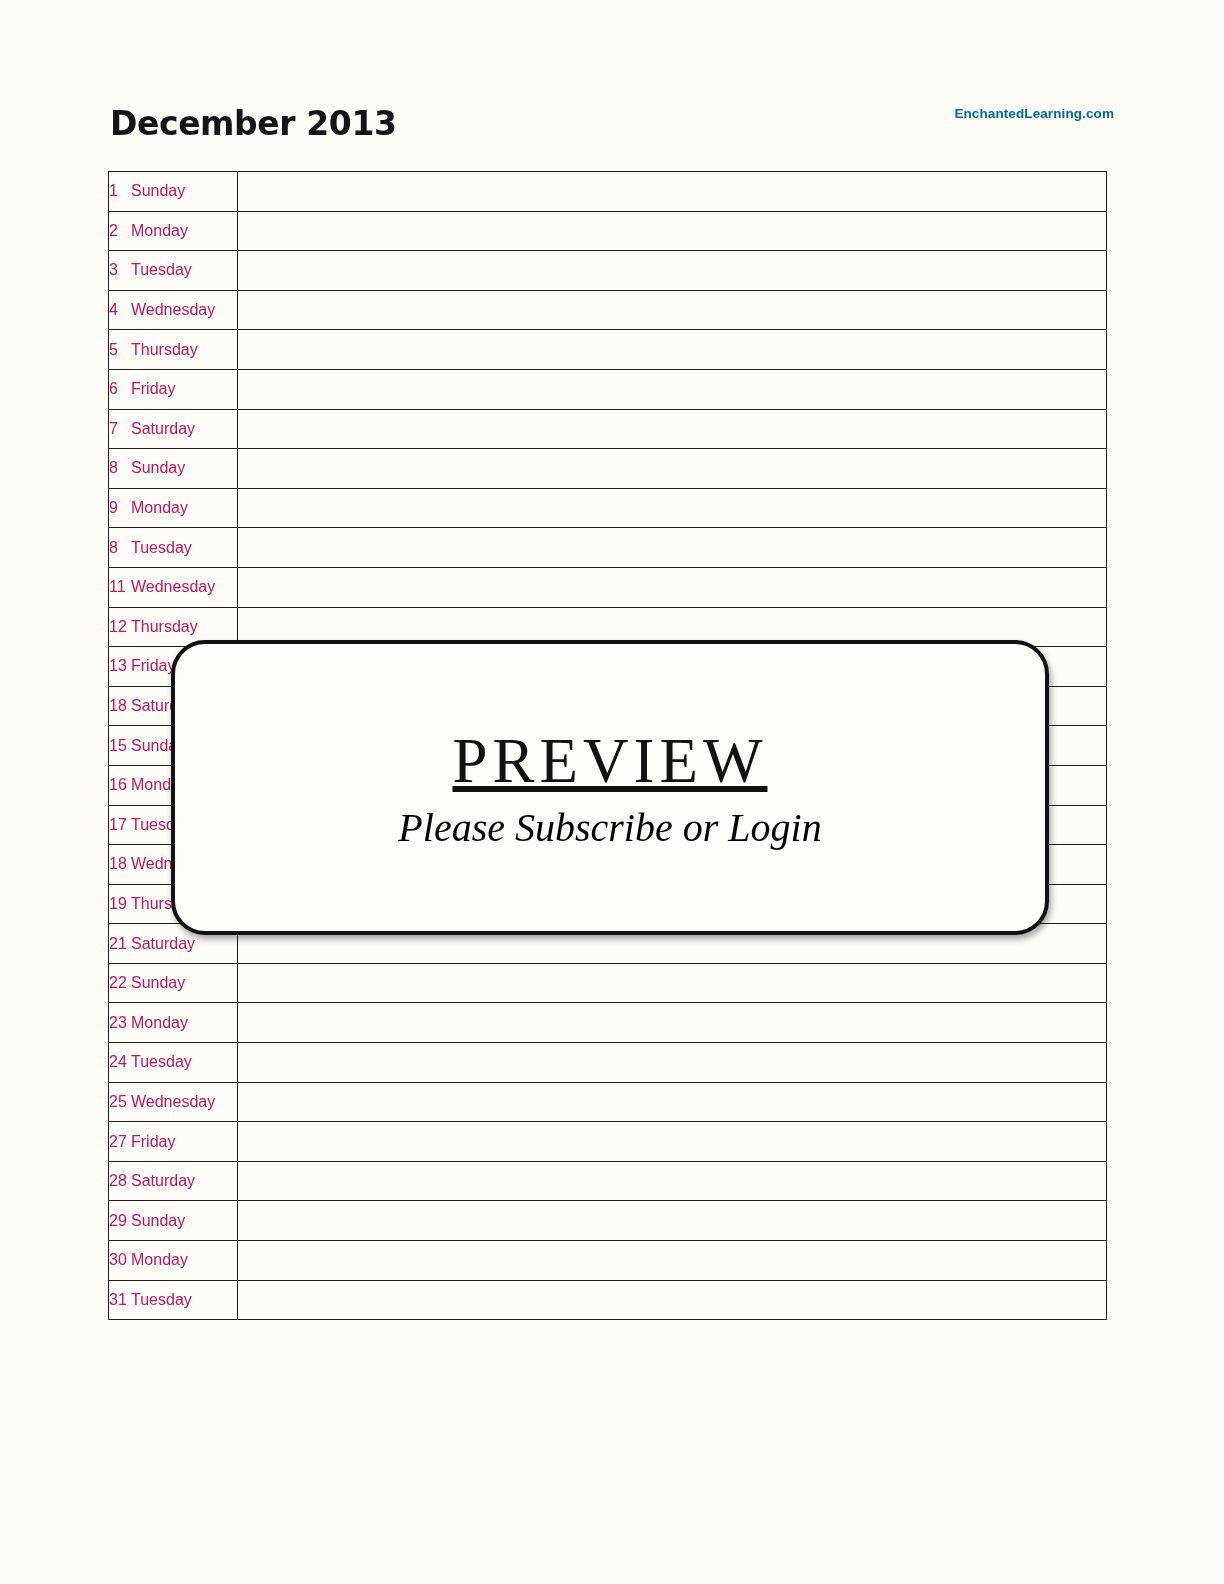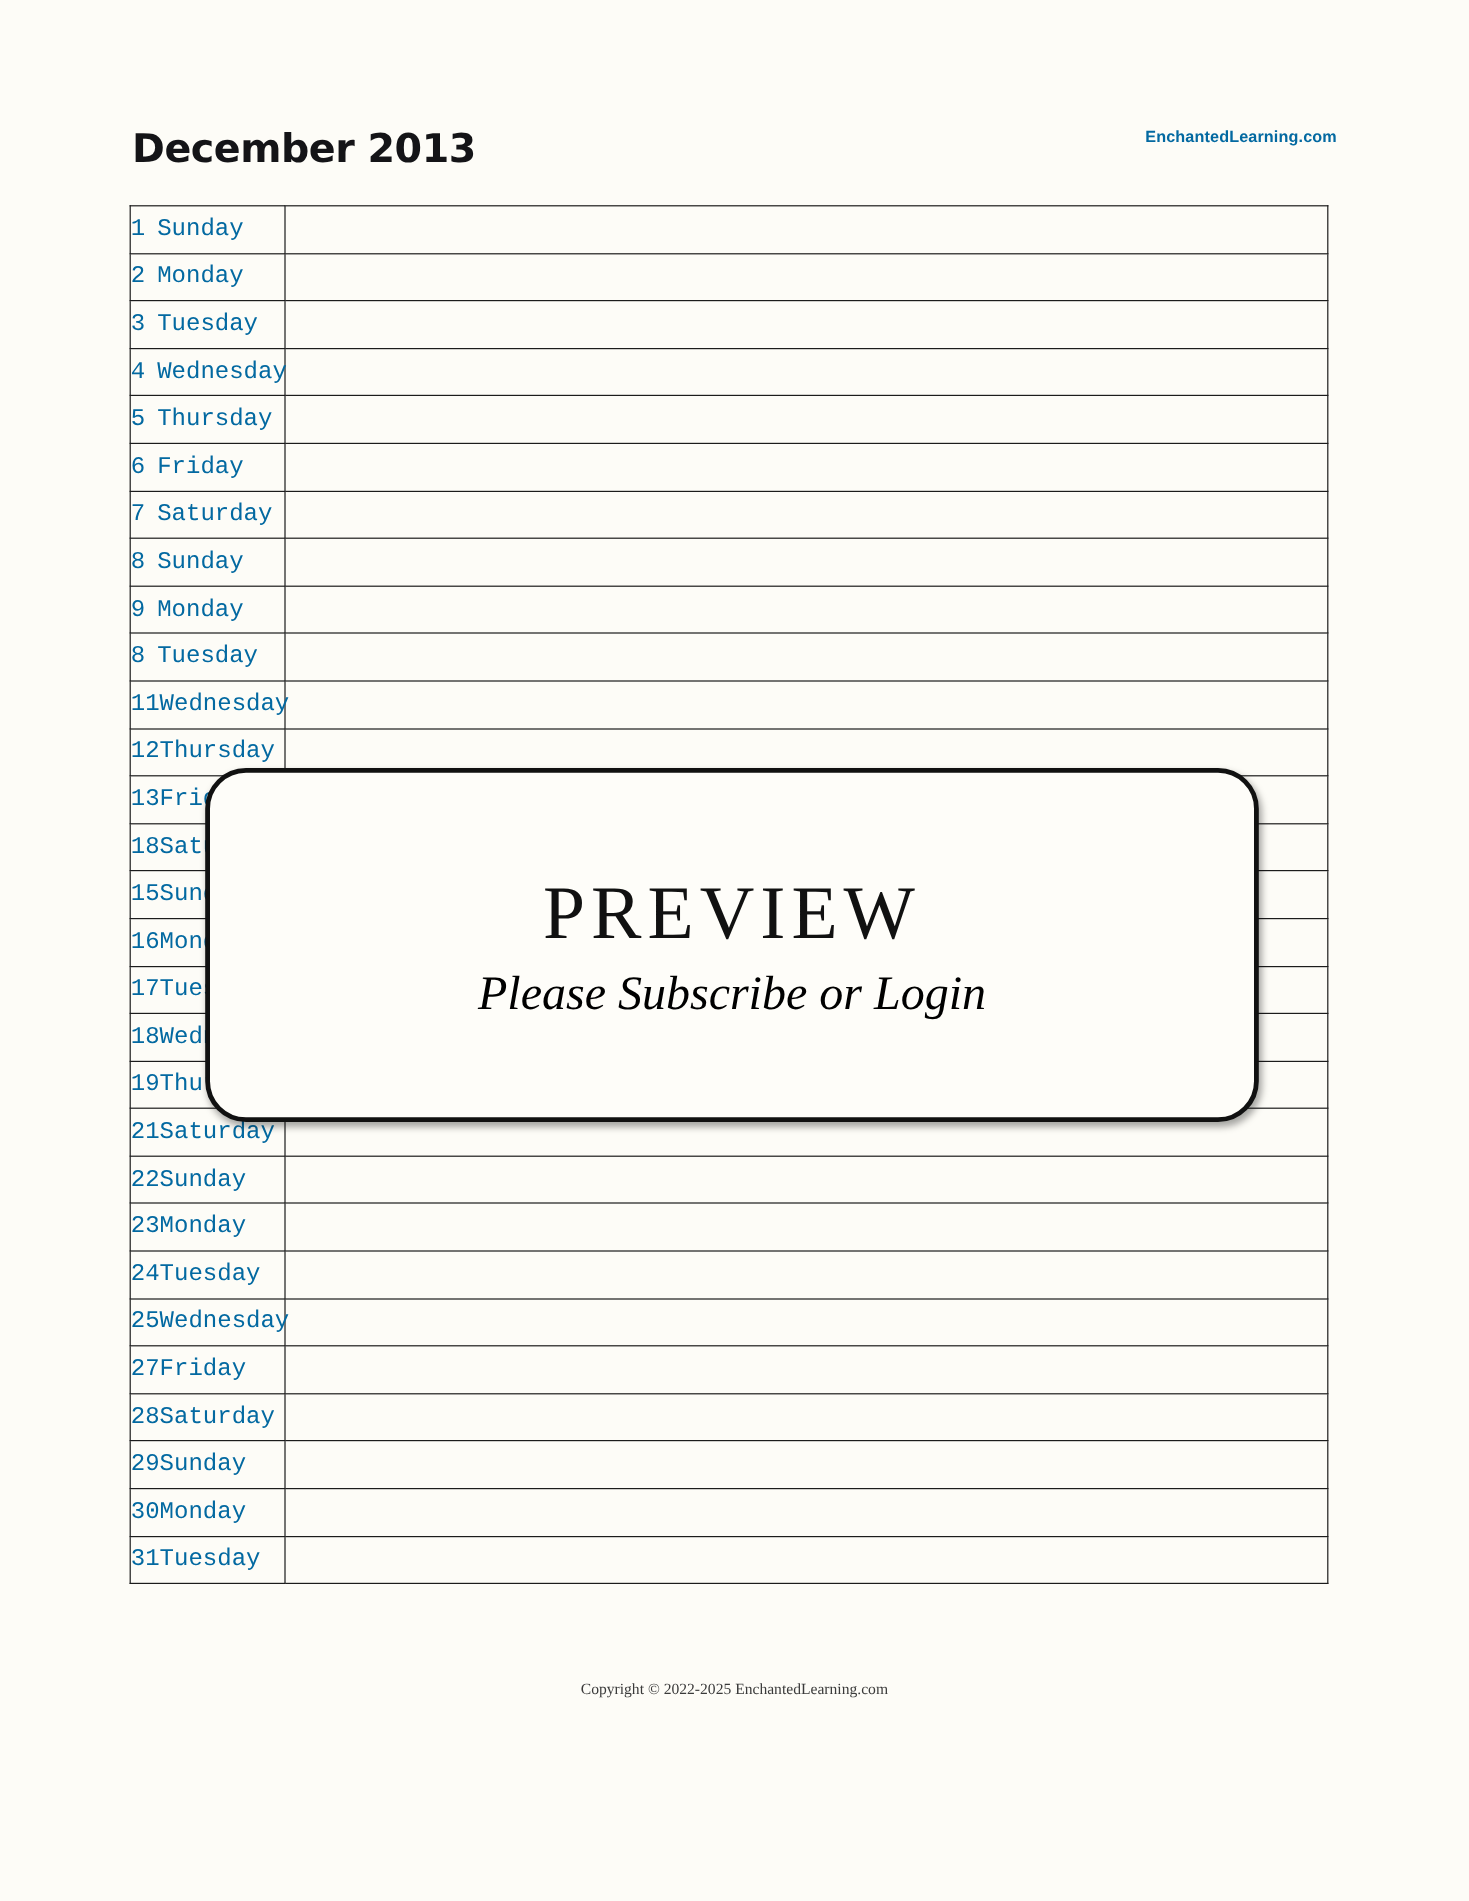--- a/index.html
+++ b/index.html
@@ -50,23 +50,23 @@
     table-layout: fixed;
   }
   table.cal td {
     border: 1px solid #1c1c1c;
     height: 38.6px;
     padding: 0;
     background: transparent;
   }
   td.daycell {
     width: 128px;
-    font-family: Liberation Mono, monospace;
-    font-size: 20px;
-    color: #0369a1;
+    font-family: Liberation Sans, sans-serif;
+    font-size: 16px;
+    color: #be185d;
     padding-left: 10px;
     white-space: nowrap;
     vertical-align: middle;
   }
   td.daycell .num {
     display: inline-block;
     min-width: 22px;
   }
   td.notecell {
     width: 868px;
@@ -96,20 +96,21 @@
     flex-direction: column;
     align-items: center;
     justify-content: center;
   }
   .preview-title {
     font-family: "Liberation Serif", serif;
     font-size: 63px;
     letter-spacing: 5px;
     color: #111;
     margin-bottom: 6px;
+    text-decoration: underline;
   }
   .preview-sub {
     font-family: "Liberation Serif", serif;
     font-style: italic;
     font-size: 40px;
     color: #000000;
   }
 </style>
 </head>
 <body>
@@ -236,20 +237,19 @@
             <td class="notecell"></td>
           </tr>
           <tr>
             <td class="daycell"><span class="num">31</span><span class="wd">Tuesday</span></td>
             <td class="notecell"></td>
           </tr>
         </tbody>
     </table>
   </div>
 
-  <div class="footer">Copyright © 2022-2025 EnchantedLearning.com</div>
 
   <div class="preview-box">
     <div class="preview-title">PREVIEW</div>
     <div class="preview-sub">Please Subscribe or Login</div>
   </div>
 
 </div>
 
 </body></html>

